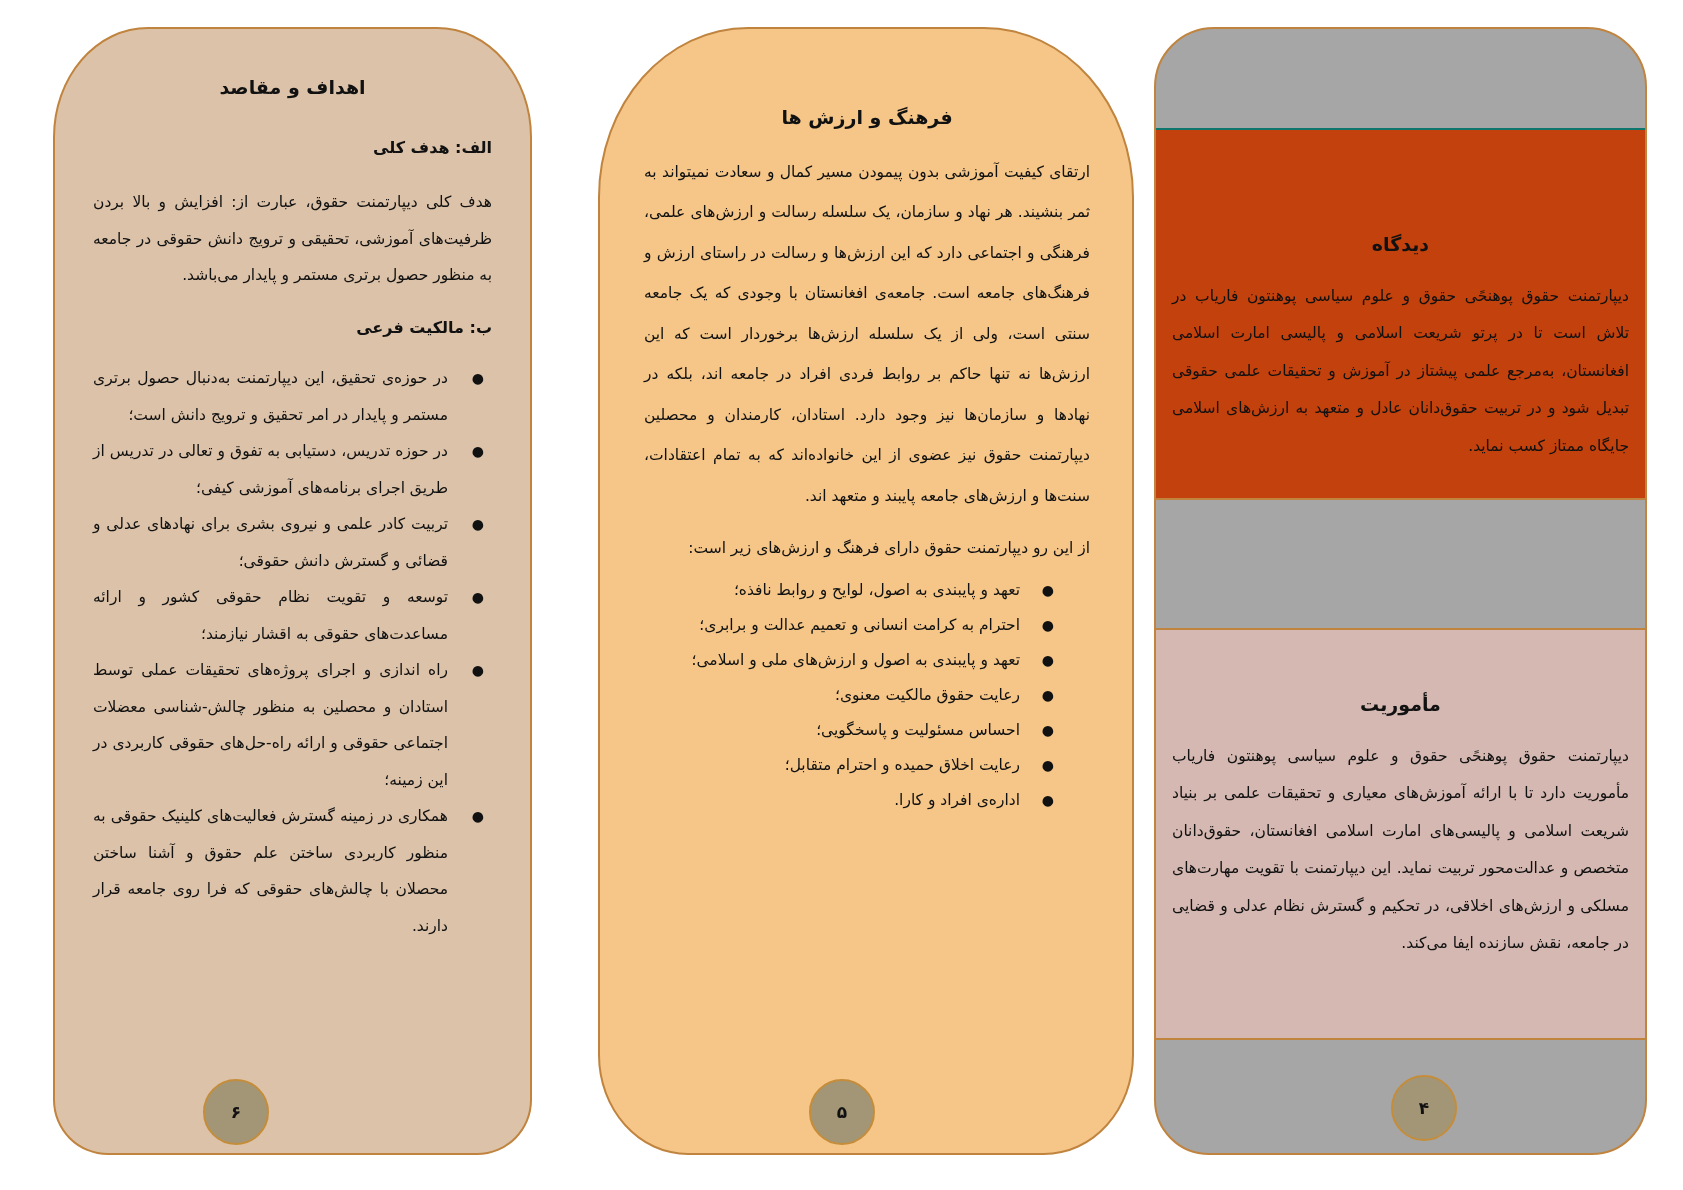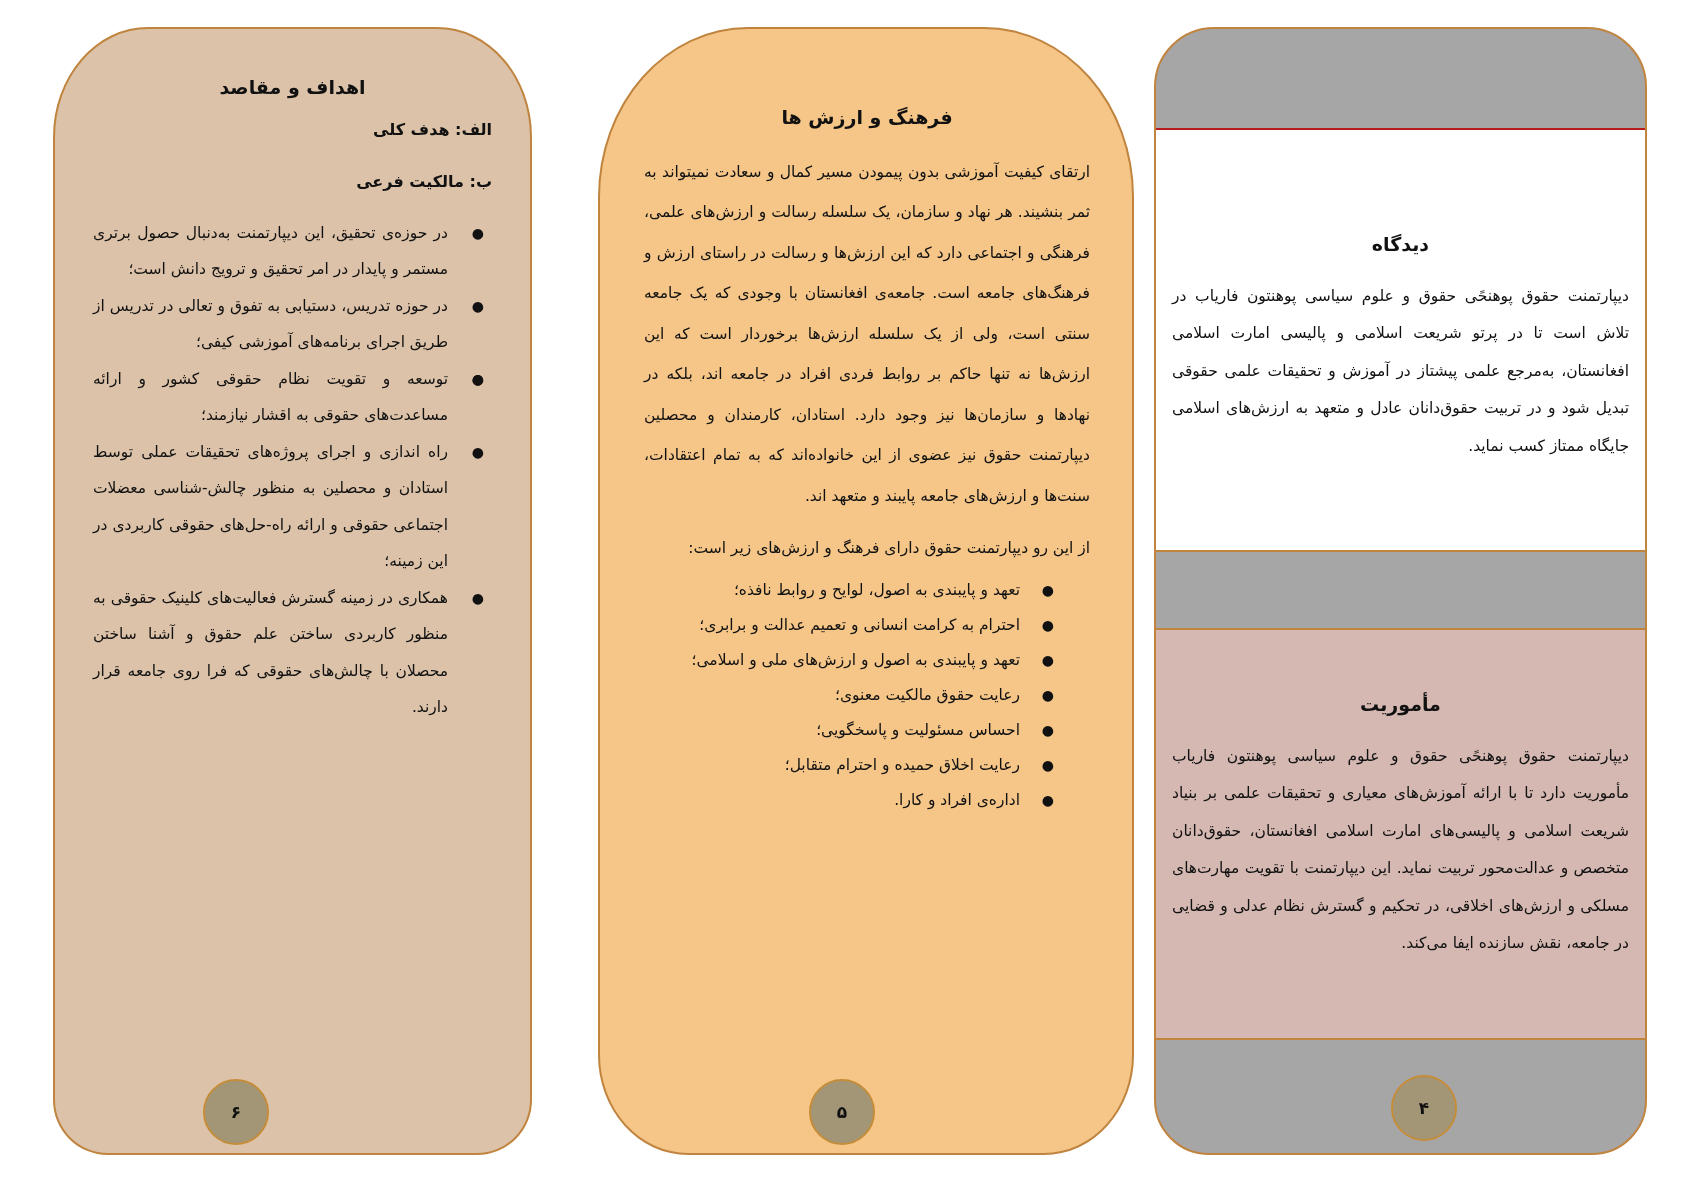--- a/index.html
+++ b/index.html
@@ -22,45 +22,46 @@
   .title { text-align:center; font-weight:bold; font-size:19px; margin:0; }
   .subhead { font-weight:bold; font-size:16px; margin:0; }
   p { margin:0; }
   ul { margin:0; padding:0; list-style:none; }
   li { position:relative; padding-right:44px; }
   li .bullet { position:absolute; right:8px; top:0; font-size:14px; }
   .mid li { padding-right:70px; }
   .mid li .bullet { right:36px; }
 
   .band { position:absolute; left:0; right:0; box-sizing:border-box; }
-  .band.vision  { top:99px;  height:424px; background:#ffffff; border-top:2px solid #b91c1c; border-bottom:2px solid #c0843f; }
+  .band.vision  { top:99px;  height:372px; background:#c2410c; border-top:2px solid #0f766e; border-bottom:2px solid #c0843f; }
   .band.mission { top:599px; height:412px; background:#d4b8b1; border-top:2px solid #c0843f; border-bottom:2px solid #c0843f; }
   .band .content { position:absolute; left:16px; right:16px; line-height:37.5px; }
   .band.vision .content  { top:96px; }
   .band.mission .content { top:56px; }
 
   .page-num {
     position:absolute; width:66px; height:66px; border-radius:50%;
     background:#a39677; border:2px solid #c58d3a; box-sizing:border-box;
     display:flex; align-items:center; justify-content:center;
     font-weight:bold; font-size:17px; color:#111;
   }
 </style>
 </head>
 <body>
 
 <div class="panel left">
   <div class="content">
     <h2 class="title">اهداف و مقاصد</h2>
-    <p class="subhead" style="margin-top:6px;">الف: هدف کلی</p>
+    <p class="subhead" style="margin-top:24px;">الف: هدف کلی</p>
+    <p style="margin-top:18px;">هدف کلی دیپارتمنت حقوق، عبارت از: افزایش و بالا بردن ظرفیت‌های آموزشی، تحقیقی و ترویج دانش حقوقی در جامعه به منظور حصول برتری مستمر و پایدار می‌باشد.</p>
     <p class="subhead" style="margin-top:16px;">ب: مالکیت فرعی</p>
     <ul style="margin-top:14px;">
       <li><span class="bullet">●</span><span>در حوزه‌ی تحقیق، این دیپارتمنت به‌دنبال حصول برتری مستمر و پایدار در امر تحقیق و ترویج دانش است؛</span></li>
       <li><span class="bullet">●</span><span>در حوزه تدریس، دستیابی به تفوق و تعالی در تدریس از طریق اجرای برنامه‌های آموزشی کیفی؛</span></li>
-      <li><span class="bullet">●</span></li>
+      <li><span class="bullet">●</span><span>تربیت کادر علمی و نیروی بشری برای نهادهای عدلی و قضائی و گسترش دانش حقوقی؛</span></li>
       <li><span class="bullet">●</span><span>توسعه و تقویت نظام حقوقی کشور و ارائه مساعدت‌های حقوقی به اقشار نیازمند؛</span></li>
       <li><span class="bullet">●</span><span>راه اندازی و اجرای پروژه‌های تحقیقات عملی توسط استادان و محصلین به منظور چالش-شناسی معضلات اجتماعی حقوقی و ارائه راه-حل‌های حقوقی کاربردی در این زمینه؛</span></li>
       <li><span class="bullet">●</span><span>همکاری در زمینه گسترش فعالیت‌های کلینیک حقوقی به منظور کاربردی ساختن علم حقوق و آشنا ساختن محصلان با چالش‌های حقوقی که فرا روی جامعه قرار دارند.</span></li>
     </ul>
   </div>
   <div class="page-num" style="left:148px; bottom:8px;">۶</div>
 </div>
 
 <div class="panel mid">
   <div class="content">

